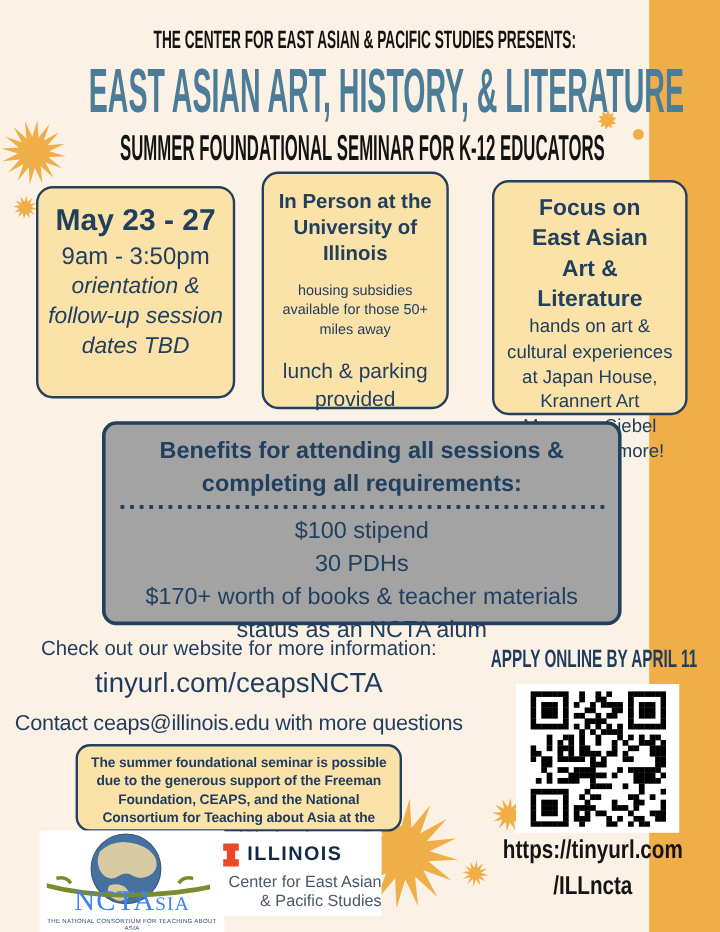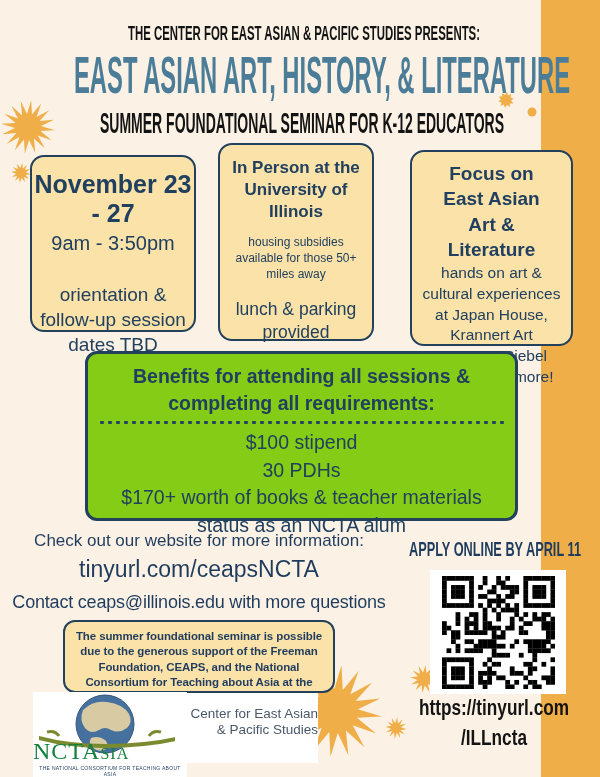--- a/index.html
+++ b/index.html
@@ -11,30 +11,30 @@
   .orange-col{position:absolute;left:541px;top:0;width:59px;height:777px;background:#F0AE49;z-index:0;}
   .decor{position:absolute;left:0;top:0;z-index:1;pointer-events:none;}
   .header-svg{position:absolute;left:0;top:0;z-index:2;}
   .apply-svg{position:absolute;left:400px;top:538px;z-index:2;}
 
   .box{position:absolute;background:#FBE2A9;border:2px solid #23405C;border-radius:14px;
        color:#21405F;text-align:center;box-sizing:border-box;z-index:2;}
   .box1{left:30px;top:155px;width:166px;height:177px;padding-top:13px;}
   .box1 .h{font-size:25px;font-weight:bold;}
   .box1 .t{font-size:20px;margin-top:4px;}
-  .box1 .b{font-size:19px;margin-top:27px;line-height:1.32;padding:0 6px;}
+  .box1 .b{font-size:19px;line-height:1.32;padding:0 6px;font-style:italic;}
   .box2{left:218px;top:143px;width:156px;height:198px;padding-top:12px;}
   .box2 .h{font-size:17px;font-weight:bold;line-height:1.3;padding:0 12px;}
   .box2 .b1{font-size:12px;margin-top:12px;line-height:1.33;padding:0 4px;}
   .box2 .b2{font-size:17.5px;margin-top:15px;line-height:1.3;}
   .box3{left:410px;top:150px;width:163px;height:196px;padding-top:9px;}
   .box3 .h{font-size:19px;font-weight:bold;line-height:1.33;padding:0 18px;}
   .box3 .b{font-size:15.5px;line-height:1.34;padding:0 7px;margin-top:1px;}
 
-  .benefits{position:absolute;left:85px;top:351px;width:433px;height:170px;background:#84cc16;
+  .benefits{position:absolute;left:85px;top:351px;width:433px;height:170px;background:#a3a3a3;
     border:3px solid #23405C;border-radius:12px;z-index:2;text-align:center;color:#21405F;box-sizing:border-box;}
   .benefits .h{font-size:19.5px;font-weight:bold;line-height:1.38;margin:9px auto 0;max-width:390px;}
   .dotline{height:5px;width:410px;margin:3px auto 4px;
     background-image:radial-gradient(circle,#23405C 1.7px,transparent 2px);
     background-size:8px 5px;background-position:center;}
   .benefits .item{font-size:19.5px;line-height:1.42;}
 
   .left-info{position:absolute;left:0;top:531px;width:398px;text-align:center;color:#1F3C5E;z-index:2;}
   .li1{font-size:17px;}
   .li2{font-size:23px;font-weight:normal;margin-top:5px;}
@@ -43,22 +43,22 @@
   .support{position:absolute;left:63px;top:620px;width:272px;height:73px;background:#FBE2A9;
     border:2px solid #23405C;border-radius:12px;z-index:2;font-size:11.5px;font-weight:bold;
     color:#1F3C5E;text-align:center;line-height:1.34;padding:7px 8px 0;box-sizing:border-box;letter-spacing:-0.1px;}
 
   .qr-card{position:absolute;left:430px;top:570px;width:136px;height:124px;background:#ffffff;
     z-index:2;display:flex;align-items:center;justify-content:center;}
   .url-block{position:absolute;left:398px;top:694px;width:192px;text-align:center;color:#141414;
     font-weight:bold;font-size:21.5px;z-index:2;transform:scaleX(0.8);line-height:1.38;}
 
   .ncta-card{position:absolute;left:33px;top:692px;width:154px;height:85px;background:#fff;z-index:2;}
-  .ncta-word{position:absolute;left:0;top:46px;width:154px;
-    font-family:"Liberation Serif",serif;color:#15803d;z-index:3;}
+  .ncta-word{position:absolute;left:0;top:46px;width:154px;text-align:center;
+    font-family:"Liberation Serif",serif;color:#3b82f6;z-index:3;}
   .ncta-word .big{font-size:24px;letter-spacing:1px;}
   .ncta-word .small{font-size:16px;letter-spacing:1px;}
   .ncta-tag{position:absolute;left:0;top:73px;width:154px;text-align:center;font-size:5px;
     color:#1F3C5E;letter-spacing:0.3px;z-index:3;}
 
   .ill-card{position:absolute;left:175px;top:693px;width:143px;height:70px;background:#fff;z-index:2;
     padding:9px 0 0 10px;box-sizing:border-box;}
   .ill-row{display:flex;align-items:center;}
   .ill-word{font-size:16.5px;font-weight:bold;color:#13294B;letter-spacing:1.2px;margin-left:6px;}
   .ill-dept{font-size:13.5px;color:#4A5868;line-height:1.22;margin-top:4px;text-align:right;}
@@ -80,21 +80,21 @@
     <polygon fill="#F0AE49" points="341.5,665.3 342.8,690.1 358.6,670.9 350.3,694.3 372.2,682.6 355.6,701.1 380.3,698.6 357.9,709.3 381.7,716.5 356.9,717.8 376.1,733.6 352.7,725.3 364.4,747.2 345.9,730.6 348.4,755.3 337.7,732.9 330.5,756.7 329.2,731.9 313.4,751.1 321.7,727.7 299.8,739.4 316.4,720.9 291.7,723.4 314.1,712.7 290.3,705.5 315.1,704.2 295.9,688.4 319.3,696.7 307.6,674.8 326.1,691.4 323.6,666.7 334.3,689.1"></polygon>
   </svg>
 
   <svg class="header-svg" width="600" height="145">
     <text x="304" y="40" text-anchor="middle" textLength="352" lengthAdjust="spacingAndGlyphs" font-family="Liberation Sans, sans-serif" font-weight="bold" font-size="21" fill="#131313">THE CENTER FOR EAST ASIAN &amp; PACIFIC STUDIES PRESENTS:</text>
     <text x="322" y="93" text-anchor="middle" textLength="496" lengthAdjust="spacingAndGlyphs" font-family="Liberation Sans, sans-serif" font-weight="bold" font-size="52" fill="#4C7D98">EAST ASIAN ART, HISTORY, &amp; LITERATURE</text>
     <text x="302" y="133" text-anchor="middle" textLength="404" lengthAdjust="spacingAndGlyphs" font-family="Liberation Sans, sans-serif" font-weight="bold" font-size="30" fill="#131313">SUMMER FOUNDATIONAL SEMINAR FOR K-12 EDUCATORS</text>
   </svg>
 
   <div class="box box1">
-    <div class="h">November 23 - 27</div>
+    <div class="h">May 23 - 27</div>
     <div class="t">9am - 3:50pm</div>
     <div class="b">orientation &amp; follow-up session dates TBD</div>
   </div>
 
   <div class="box box2">
     <div class="h">In Person at the University of Illinois</div>
     <div class="b1">housing subsidies available for those 50+ miles away</div>
     <div class="b2">lunch &amp; parking provided</div>
   </div>
 
@@ -437,19 +437,25 @@
       <path d="M50,18 q10,-10 24,-8 q16,2 22,12 q4,8 -2,14 q-8,6 -16,2 q-6,-4 -12,0 q-8,5 -14,-2 q-6,-8 -2,-18z" fill="#D8CAA3"></path>
       <path d="M58,46 q8,-3 14,2 q5,5 1,9 q-7,4 -13,-1 q-5,-5 -2,-10z" fill="#D8CAA3"></path>
       <path d="M6,44 q30,8 66,8 q40,0 76,-8 l0,4 q-36,8 -76,8 q-36,0 -66,-8z" fill="#7A8A2E"></path>
       <path d="M14,40 q8,-2 12,4 M128,40 q-8,-2 -12,4" stroke="#7A8A2E" stroke-width="3" fill="none"></path>
     </svg>
     <div class="ncta-word"><span class="big">NCTA</span><span class="small">SIA</span></div>
     <div class="ncta-tag">THE NATIONAL CONSORTIUM FOR TEACHING ABOUT ASIA</div>
   </div>
 
   <div class="ill-card">
+    <div class="ill-row">
+      <svg width="15" height="21">
+        <path d="M1,1 h13 v6 h-3 v7 h3 v6 h-13 v-6 h3 v-7 h-3 z" fill="#E84A27"></path>
+      </svg>
+      <span class="ill-word">ILLINOIS</span>
+    </div>
     <div class="ill-dept">
       <div>Center for East Asian</div>
       <div>&amp; Pacific Studies</div>
     </div>
   </div>
 
 </div>
 
 </body></html>

